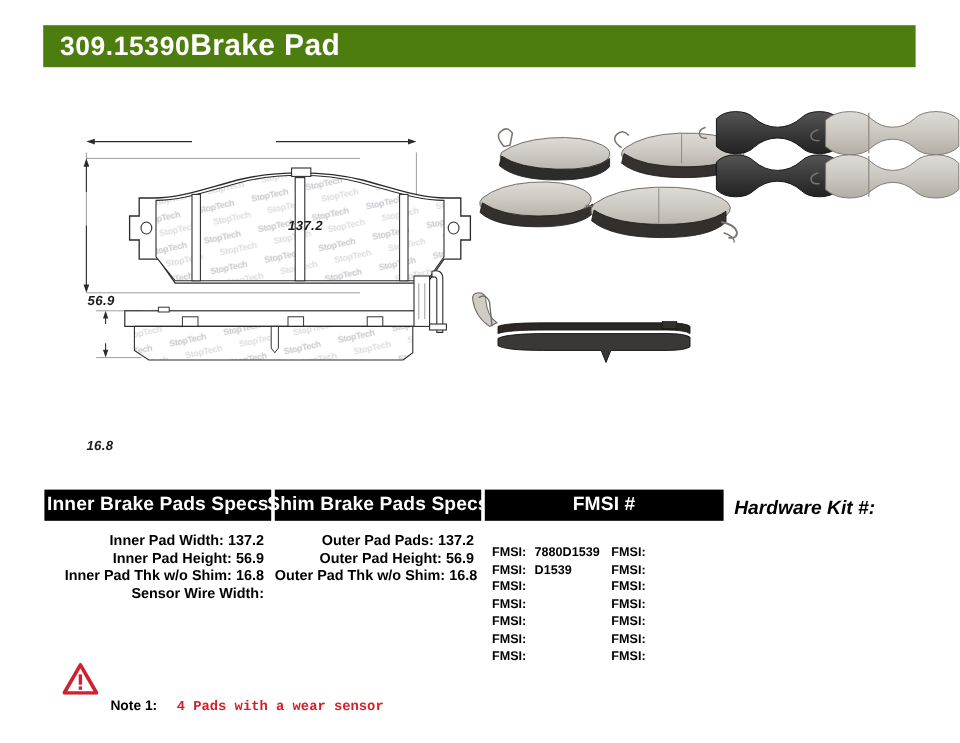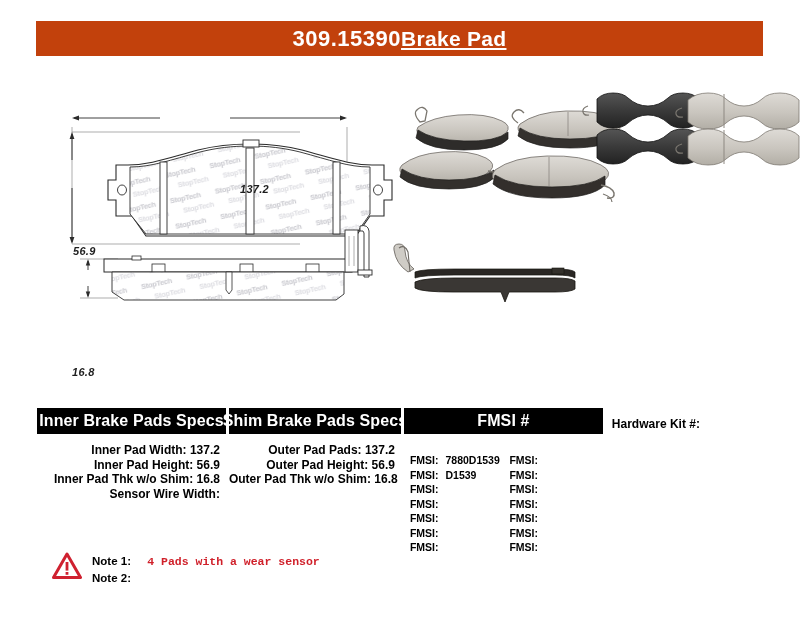--- a/index.html
+++ b/index.html
@@ -6,25 +6,25 @@
   body{
     width:800px;height:619px;background:#ffffff;
     font-family:"Liberation Sans", sans-serif;
     color:#000;overflow:hidden;position:relative;
   }
   .sheet{position:absolute;inset:0;}
 
   
   .titlebar{
     position:absolute;left:36px;top:21px;width:727px;height:35px;
-    background:#c2410c;color:#fff;display:flex;align-items:center;
-    justify-content:center;box-sizing:border-box;padding:0 14px;
+    background:#4d7c0f;color:#fff;display:flex;align-items:center;
+    justify-content:flex-start;box-sizing:border-box;padding:0 14px;
   }
   .titlebar .part-no{font-size:22px;font-weight:bold;letter-spacing:.5px;}
-  .titlebar .cat{font-size:21px;font-weight:bold;letter-spacing:.3px;text-decoration:underline;}
+  .titlebar .cat{font-size:25px;font-weight:bold;letter-spacing:.3px;}
 
   
   .drawings{position:absolute;left:0;top:70px;width:800px;height:320px;}
 
   .dim-label{
     position:absolute;font-size:11px;font-weight:bold;font-style:italic;
     color:#1d1d1d;letter-spacing:.3px;white-space:nowrap;
   }
 
   
@@ -45,29 +45,29 @@
   .col-body{padding-top:9px;font-size:12px;font-weight:bold;}
 
   .spec-line{text-align:right;padding-right:6px;line-height:14.5px;white-space:nowrap;}
   .spec-line .v{font-weight:bold;}
 
   .fmsi-body{display:flex;padding-top:19px;font-size:10.5px;font-weight:bold;}
   .fmsi-sub{flex:1;}
   .fmsi-line{line-height:14.5px;white-space:nowrap;padding-left:6px;}
   .fmsi-line .v{padding-left:4px;}
 
-  .rp-body{padding-top:9px;font-size:12px;font-weight:bold;padding-left:6px;}
+  .rp-body{padding-top:9px;font-size:16px;font-weight:bold;padding-left:6px;font-style:italic;}
   .rp-line{line-height:14.5px;white-space:nowrap;}
 
   
   .notes{position:absolute;left:52px;top:552px;display:flex;align-items:flex-start;}
   .warn-icon{width:30px;height:27px;margin-right:10px;flex:none;}
   .note-rows{font-size:11.5px;font-weight:bold;line-height:17px;padding-top:1px;}
   .note-row{white-space:nowrap;}
-  .note-lbl{display:inline-block;min-width:48px;}
+  .note-lbl{display:inline-block;min-width:48px;margin-top:28px;}
   .note-val{color:#d0202a;padding-left:4px;font-family:Liberation Mono, monospace;}
 </style>
 </head>
 <body>
 
 <div class="sheet">
 
   <div class="titlebar">
     <span class="part-no">309.15390</span>
     <span class="cat">Brake Pad</span>

